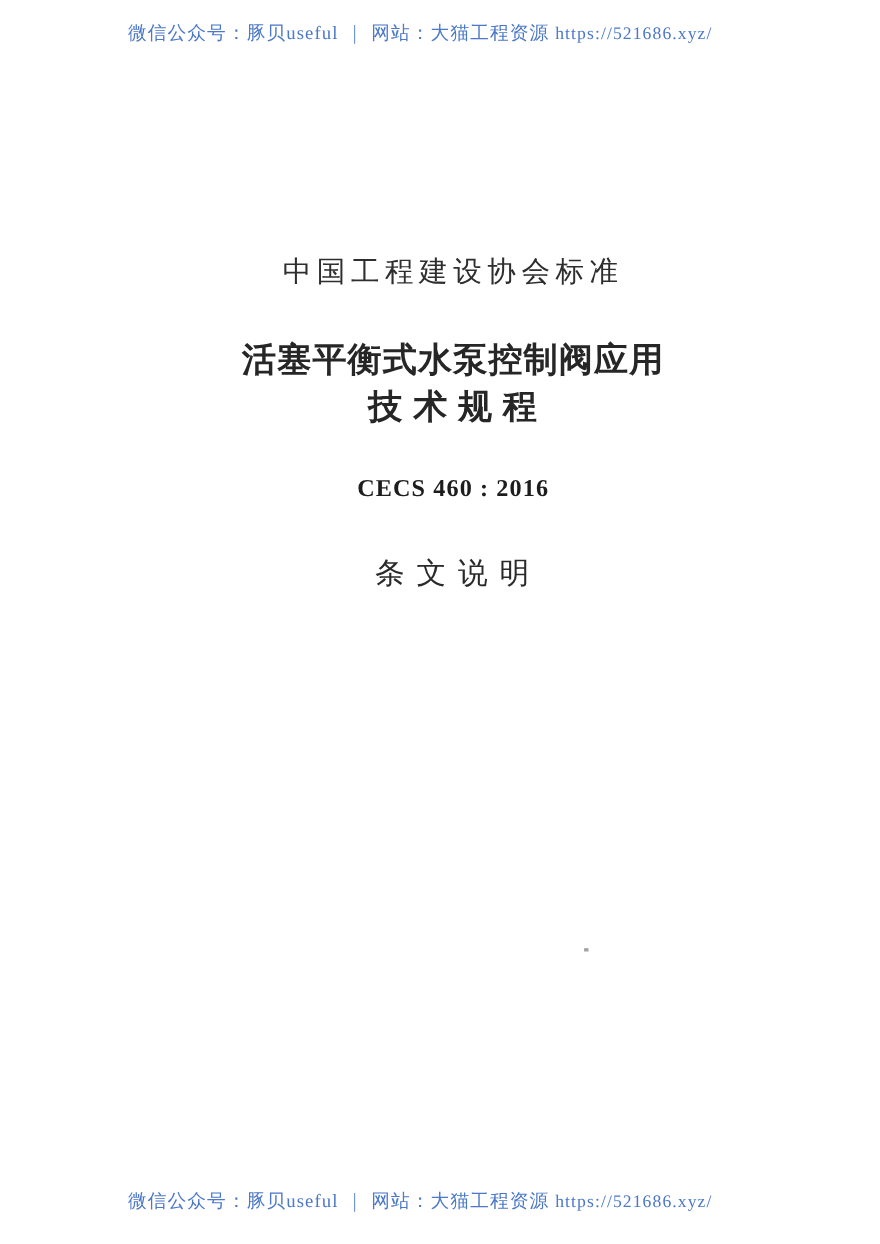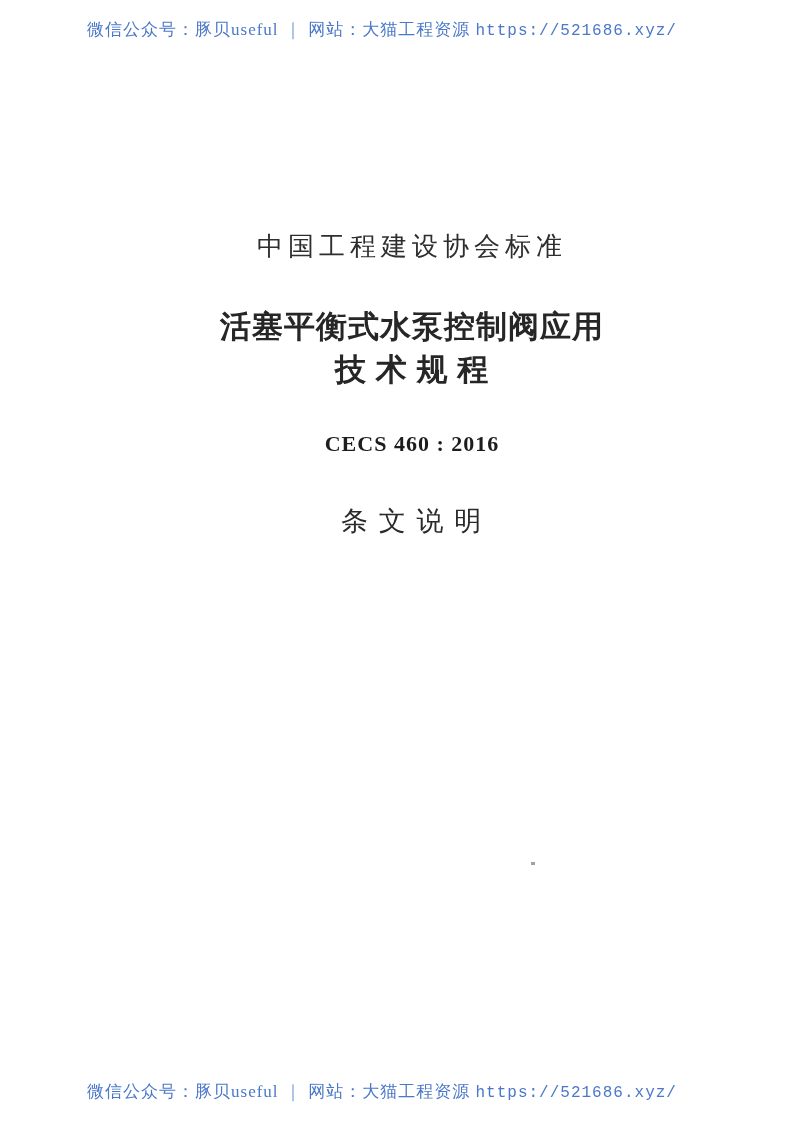--- a/index.html
+++ b/index.html
@@ -26,21 +26,21 @@
     font-size: 17px;
     letter-spacing: 1px;
     color: #4b78c8;
     transform: translateX(-18px);
     white-space: nowrap;
     font-family: "Liberation Serif", "DejaVu Serif", serif;
   }
   .watermark.top    { top: 18px; }
   .watermark.bottom { top: 1080px; }
   .watermark .divider { margin: 0 6px; color: #6f93d2; }
-  .watermark .url { font-family: Liberation Mono, monospace; font-size: 16px; }
+  .watermark .url { font-family: Liberation Serif, serif; font-size: 16px; }
 
   
   .cover-line {
     position: absolute;
     left: 0;
     width: 100%;
     text-align: center;
     transform: translateX(12px);
     color: #2e2e2e;
     white-space: nowrap;

